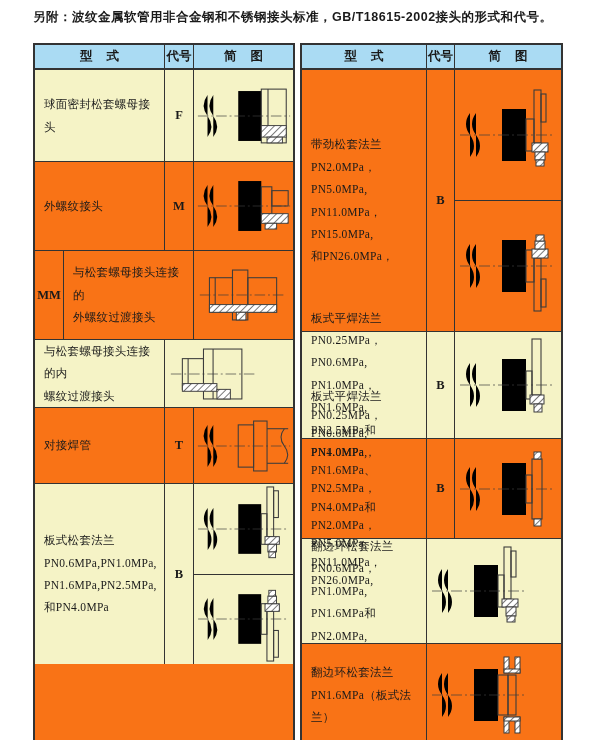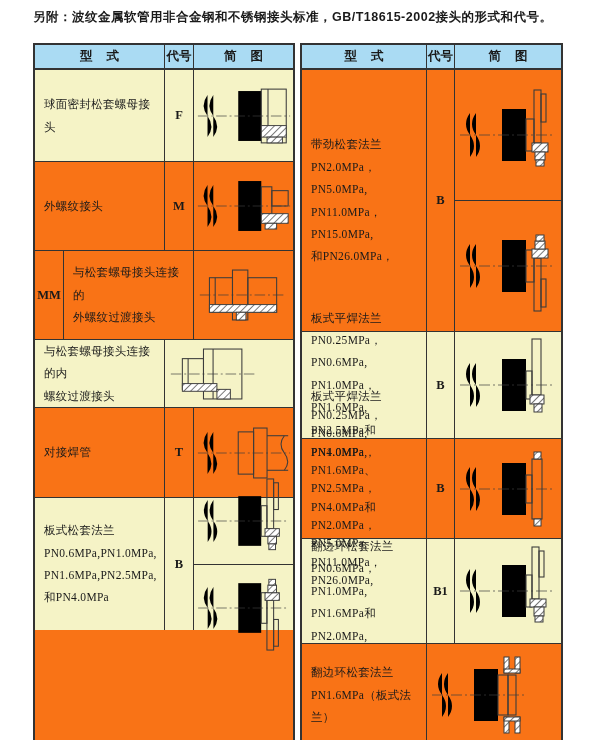--- a/index.html
+++ b/index.html
@@ -159,39 +159,39 @@
             <rect x="38" y="10" width="40" height="52"></rect>
             <line x1="48" y1="10" x2="48" y2="62"></line>
             <rect class="h" x="16" y="46" width="36" height="8"></rect>
             <rect class="h" x="52" y="52" width="14" height="10"></rect>
             <line class="cl" x1="4" y1="36" x2="94" y2="36"></line>
           </svg>
             </div>
         </div>
       </div>
 
-      <div class="row" style="height:90px">
+      <div class="row" style="height:76px">
         <div class="cell c1 type">对接焊管</div>
         <div class="cell c2 code">T</div>
         <div class="cell c3 diag">
           <div class="sub">
               <svg class="fig" width="96" height="70" viewBox="0 0 100 72">
             <use href="#g-hose"></use>
             <rect x="44" y="14" width="16" height="44"></rect>
             <rect x="60" y="10" width="14" height="52"></rect>
             <line x1="74" y1="18" x2="96" y2="18"></line>
             <line x1="74" y1="54" x2="96" y2="54"></line>
             <path d="M92,18 q-7,9 0,18 q7,9 0,18"></path>
             <line class="cl" x1="2" y1="36" x2="98" y2="36"></line>
           </svg>
             </div>
         </div>
       </div>
 
-      <div class="row hl" style="height:132px">
+      <div class="row hl" style="height:180px">
         <div class="cell c1 type">板式松套法兰
 PN0.6MPa,PN1.0MPa,
 PN1.6MPa,PN2.5MPa,
 和PN4.0MPa</div>
         <div class="cell c2 code">B</div>
         <div class="cell c3 diag">
           <div class="sub">
               <svg class="fig" width="96" height="86" viewBox="0 0 100 90">
             <g transform="translate(0,9)">
               <use href="#g-hose"></use>
@@ -317,21 +317,20 @@
             </g>
           </svg>
             </div>
         </div>
       </div>
 
       <div class="row hl" style="height:105px">
         <div class="cell c1 type">翻边环松套法兰
 PN0.6MPa，PN1.0MPa,
 PN1.6MPa和PN2.0MPa,</div>
-        <div class="cell c2 code">B1</div>
         <div class="cell c3 diag">
           <div class="sub">
               <svg class="fig" width="100" height="92" viewBox="0 0 100 92">
             <g transform="translate(0,10)">
               <use href="#g-hose"></use>
                   <use href="#g-body"></use>
               <rect x="68" y="20" width="6" height="32"></rect>
               <rect x="74" y="-8" width="7" height="52"></rect>
               <rect x="81" y="-4" width="5" height="26"></rect>
               <rect class="h" x="72" y="44" width="16" height="8"></rect>

